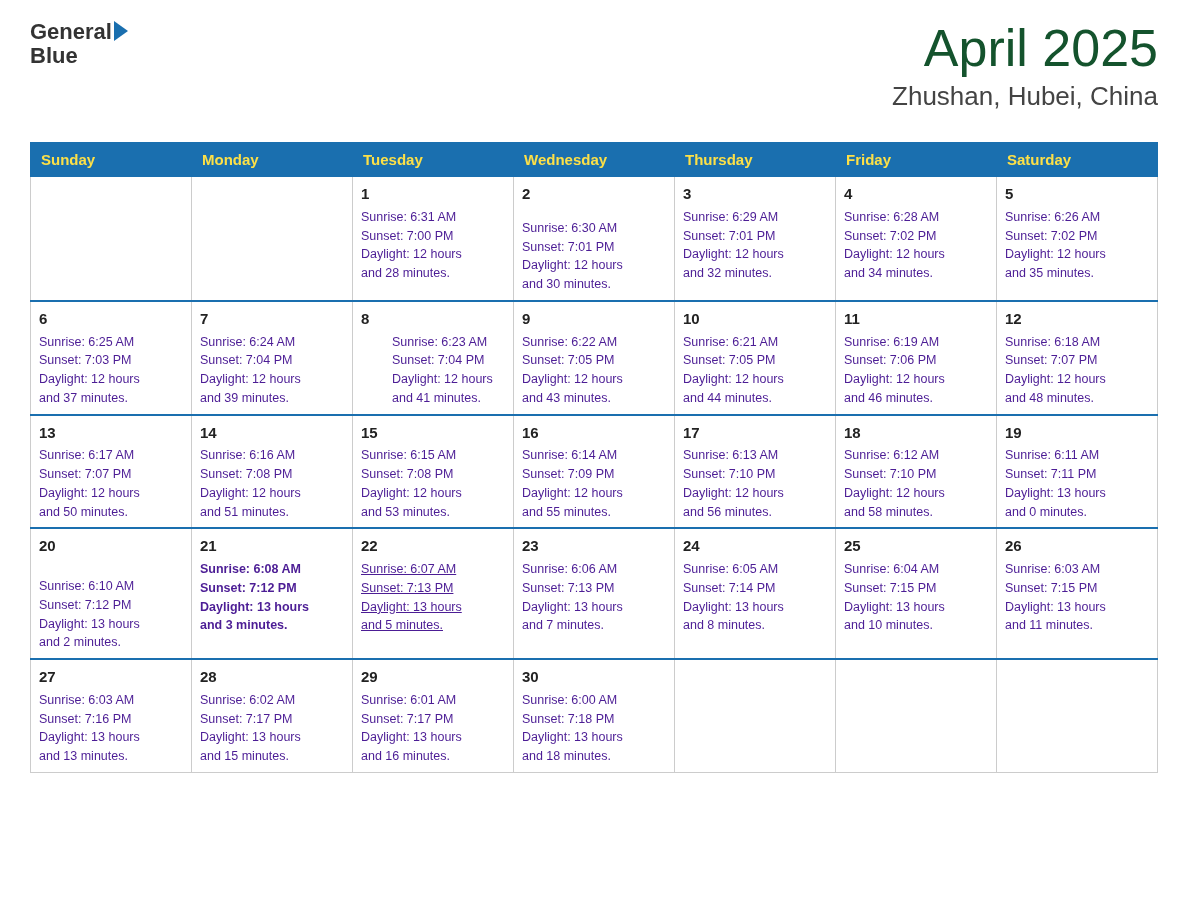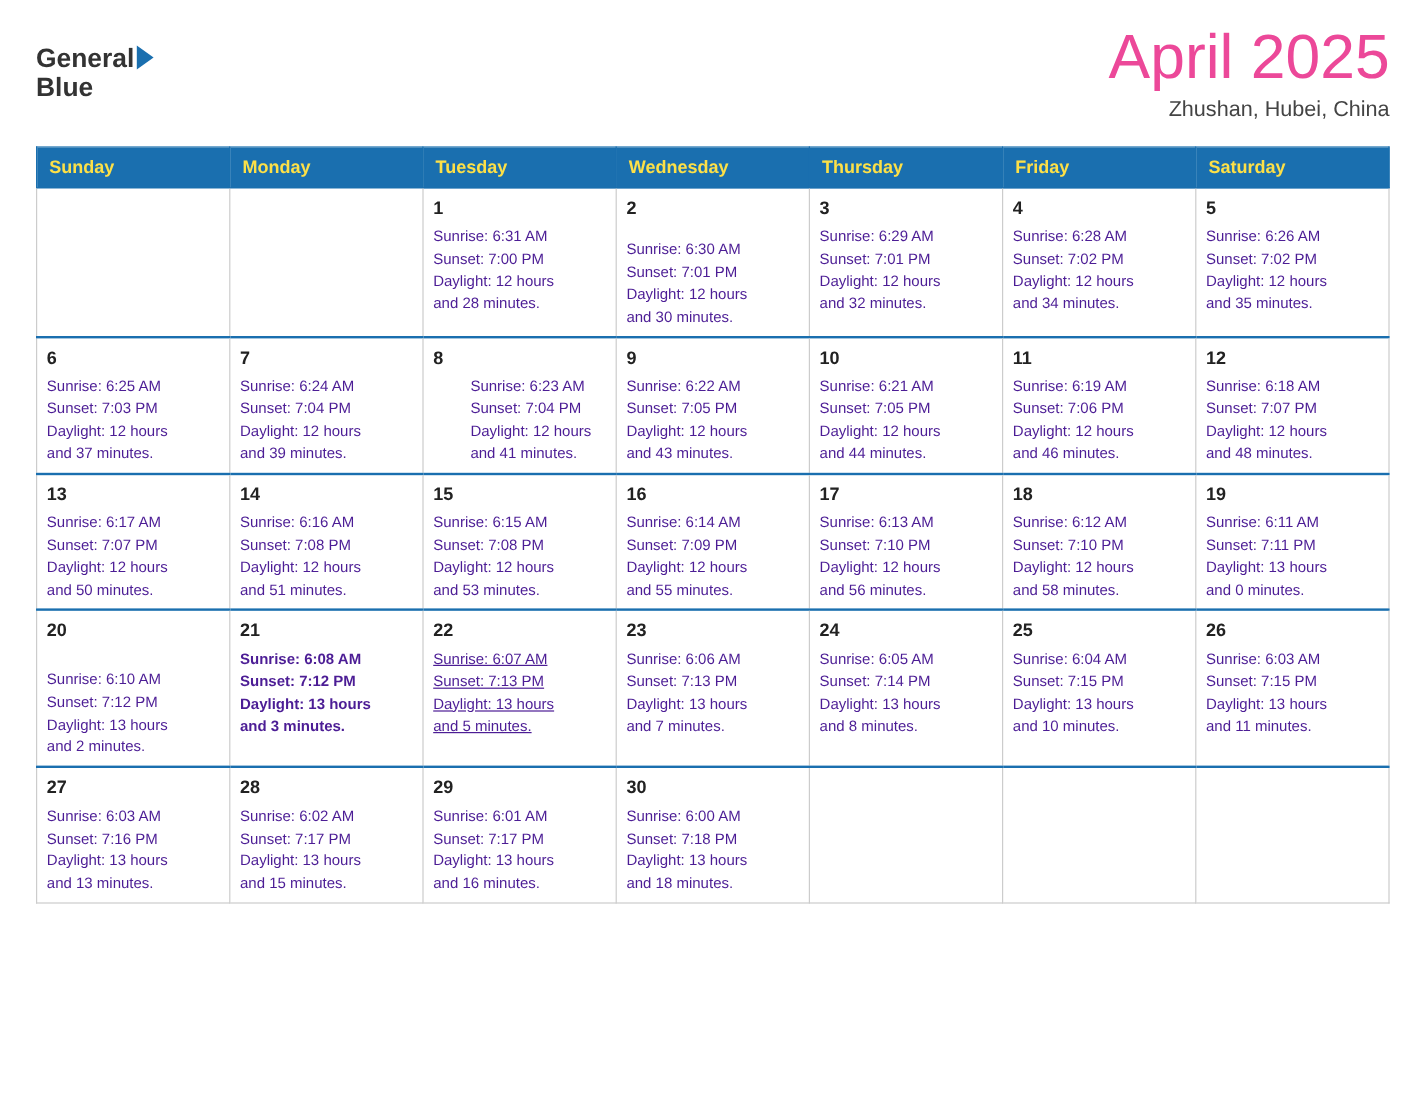--- a/index.html
+++ b/index.html
@@ -9,22 +9,22 @@
       color: #222;
       width: 1188px;
       min-height: 918px;
       padding: 20px 30px;
     }
 
     
     .header {
       display: flex;
       justify-content: space-between;
-      align-items: center;
-      margin-bottom: 20px;
+      align-items: flex-start;
+      margin-bottom: 30px;
       gap: 16px;
     }
     .logo-area {
       display: flex;
       align-items: center;
     }
     .logo-text {
       font-size: 22px;
       font-weight: bold;
       color: #333;
@@ -48,25 +48,25 @@
       display: flex;
       align-items: center;
     }
 
     .title-area {
       text-align: right;
     }
     .month-year {
       font-size: 52px;
       font-weight: normal;
-      color: #ec4899;
+      color: #14532d;
       line-height: 1.1;
     }
     .location {
-      font-size: 18px;
+      font-size: 26px;
       color: #444;
       margin-top: 4px;
     }
 
     
     .calendar {
       width: 100%;
       border-collapse: collapse;
       table-layout: fixed;
     }

